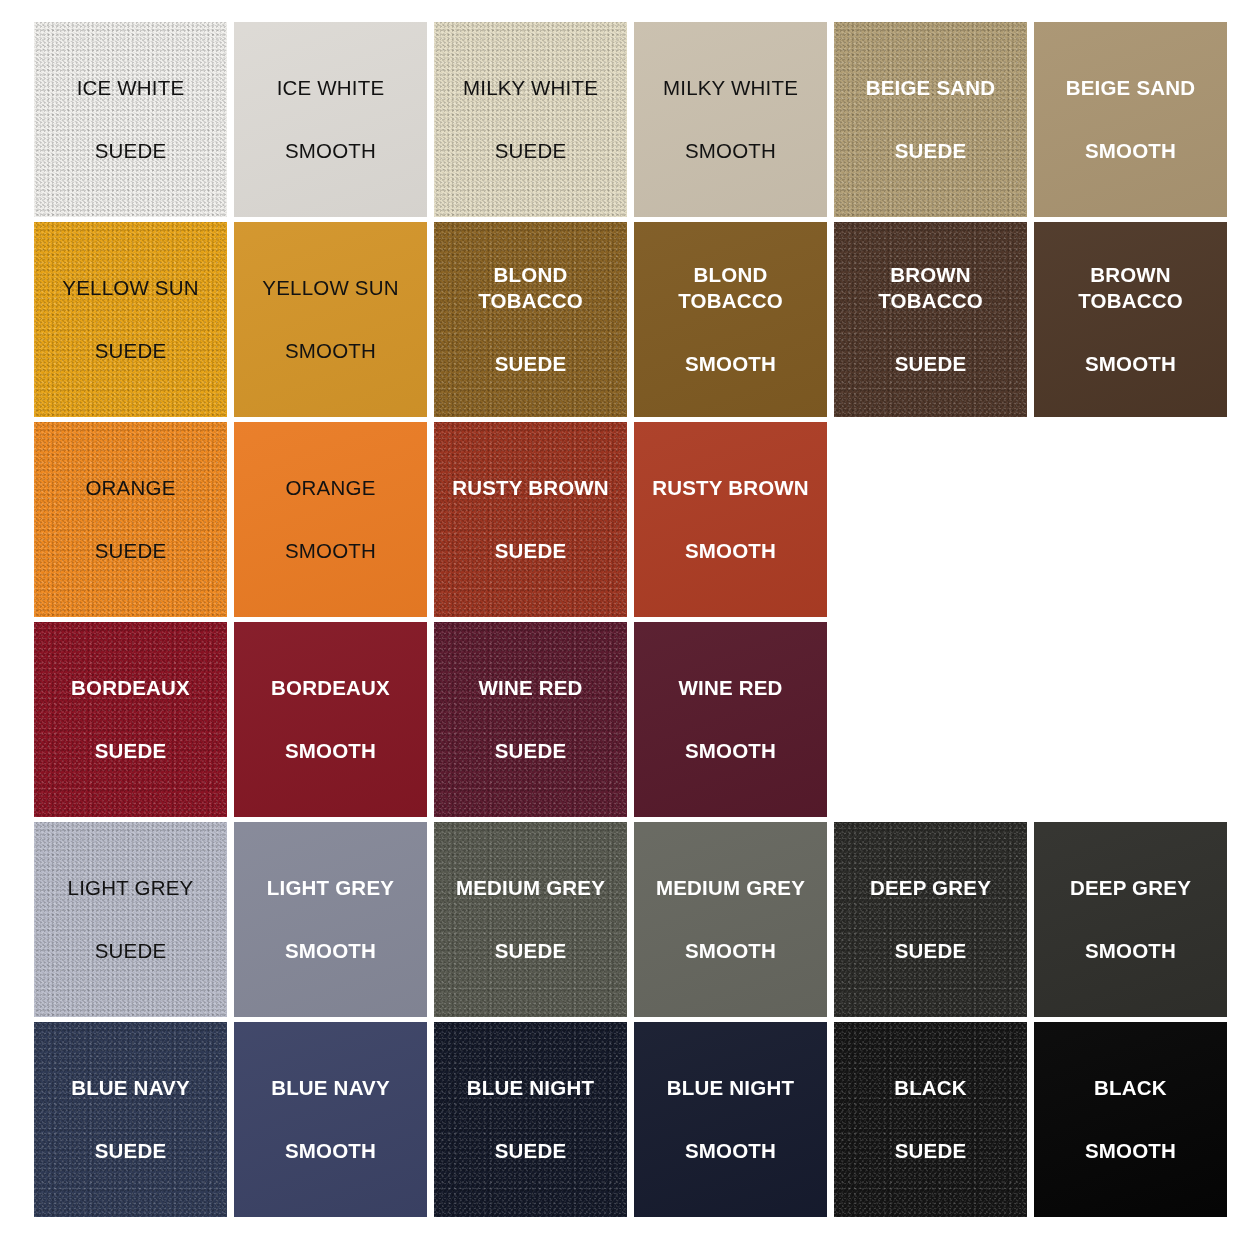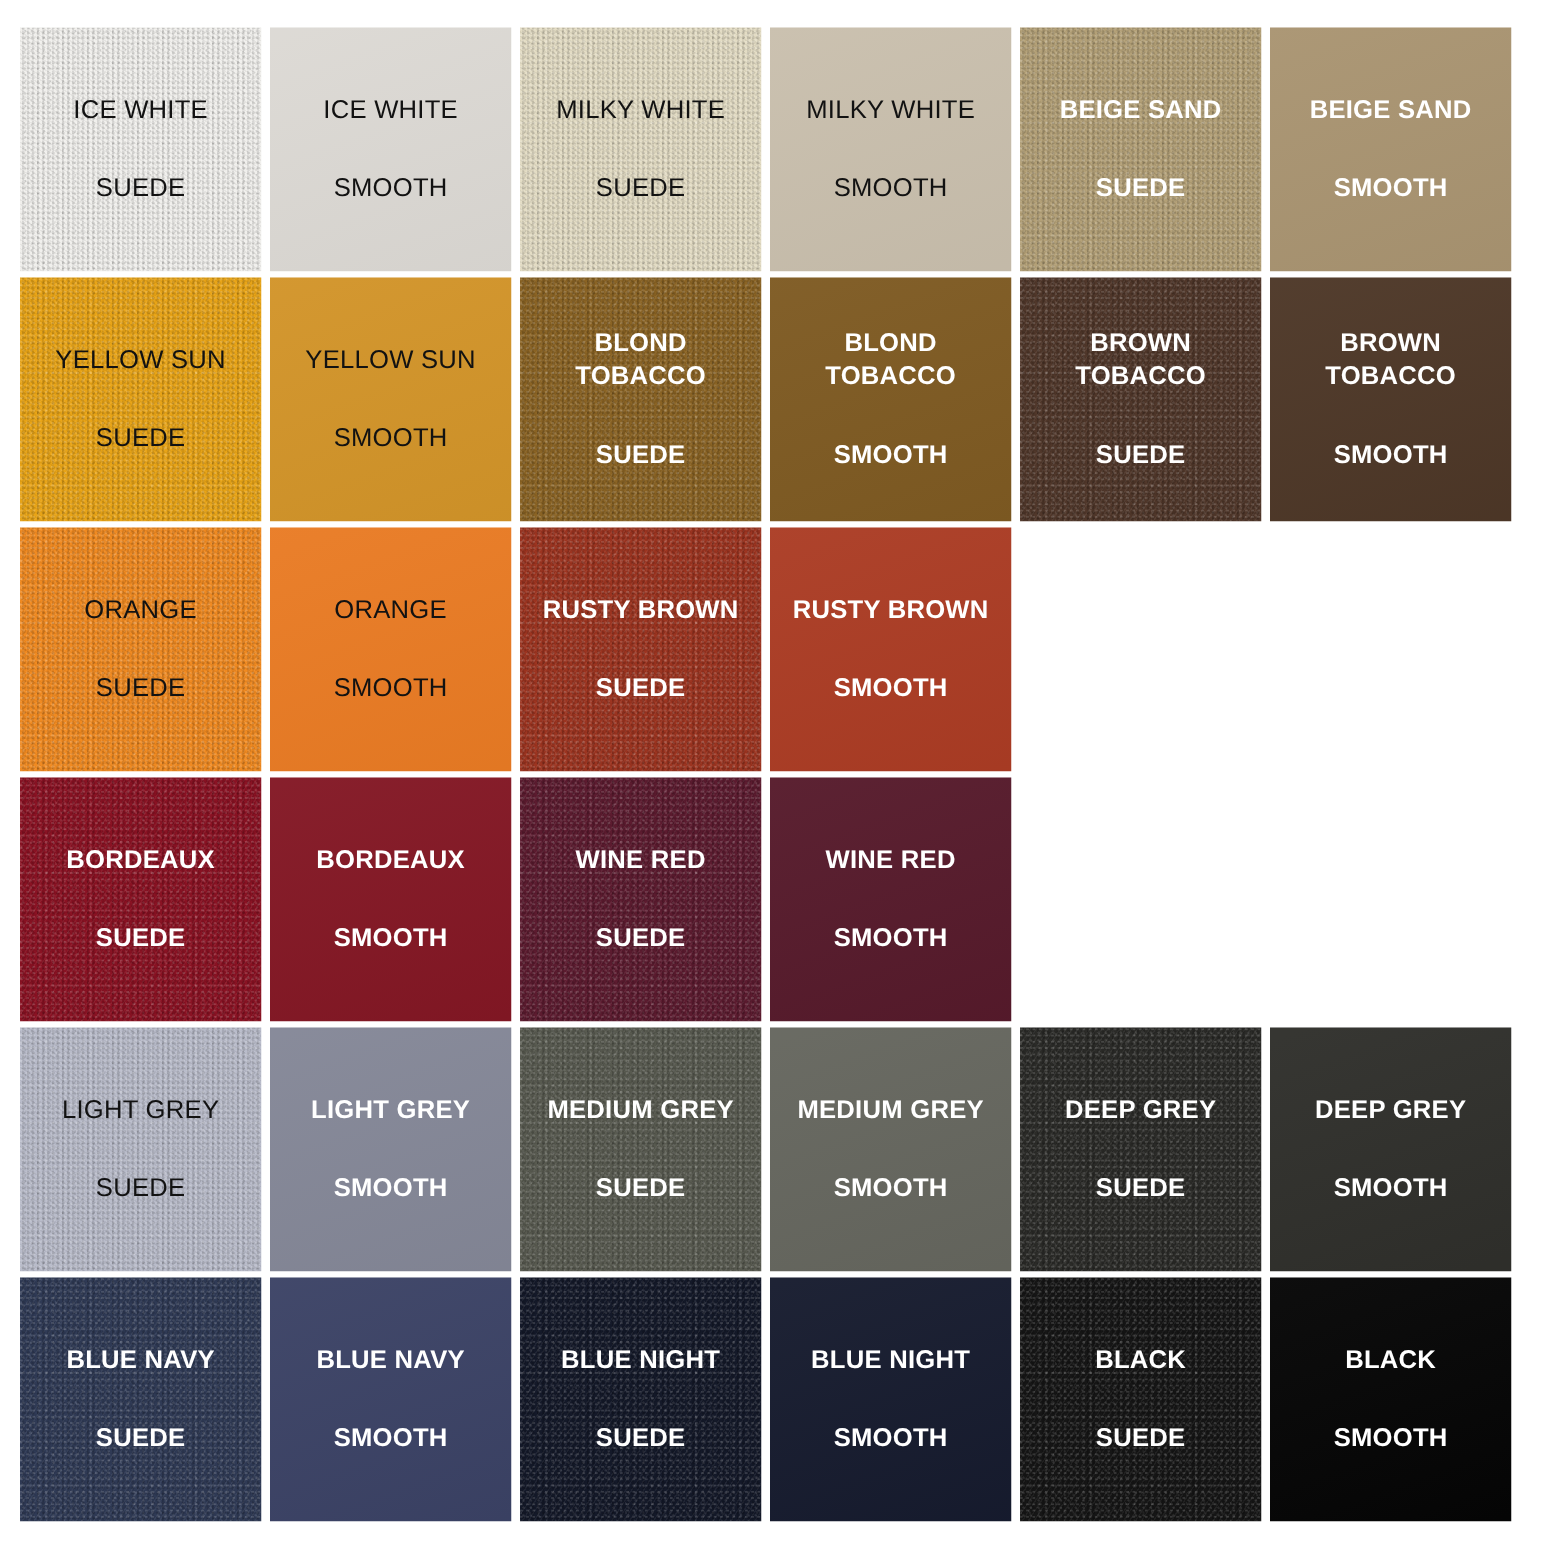--- a/index.html
+++ b/index.html
@@ -10,21 +10,21 @@
     overflow:hidden;
   }
   #swatch-grid{
     position:relative;
     width:1240px;height:1240px;
     display:grid;
     grid-template-columns:repeat(6,193px);
     grid-template-rows:repeat(6,195px);
     column-gap:7px;
     row-gap:5px;
-    padding:22px 0 0 16px;
+    padding:22px 0 0 34px;
     box-sizing:border-box;
   }
   .swatch{
     position:relative;
     width:193px;height:195px;
     display:flex;
     flex-direction:column;
     align-items:center;
     justify-content:center;
     box-sizing:border-box;

